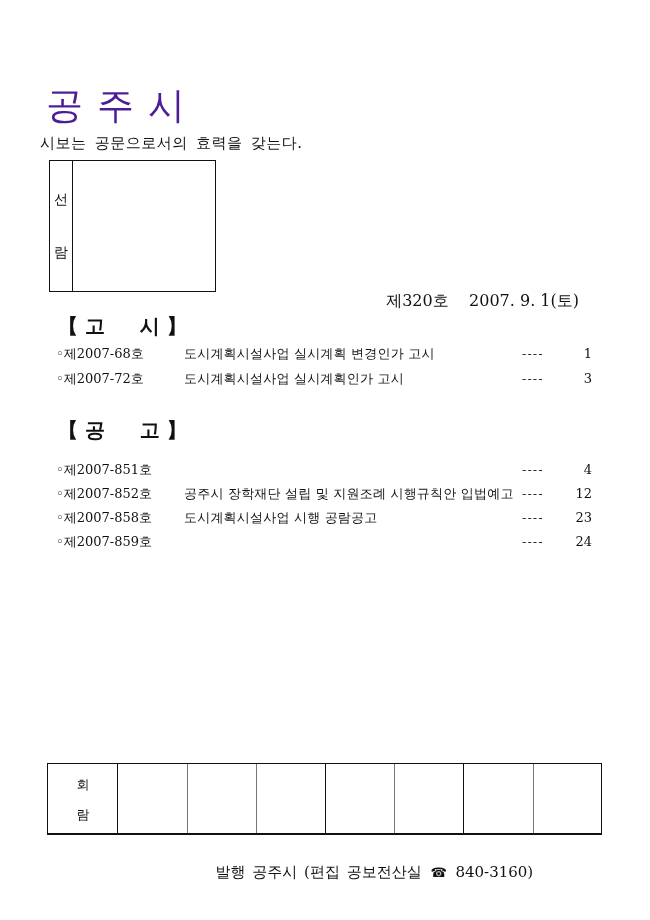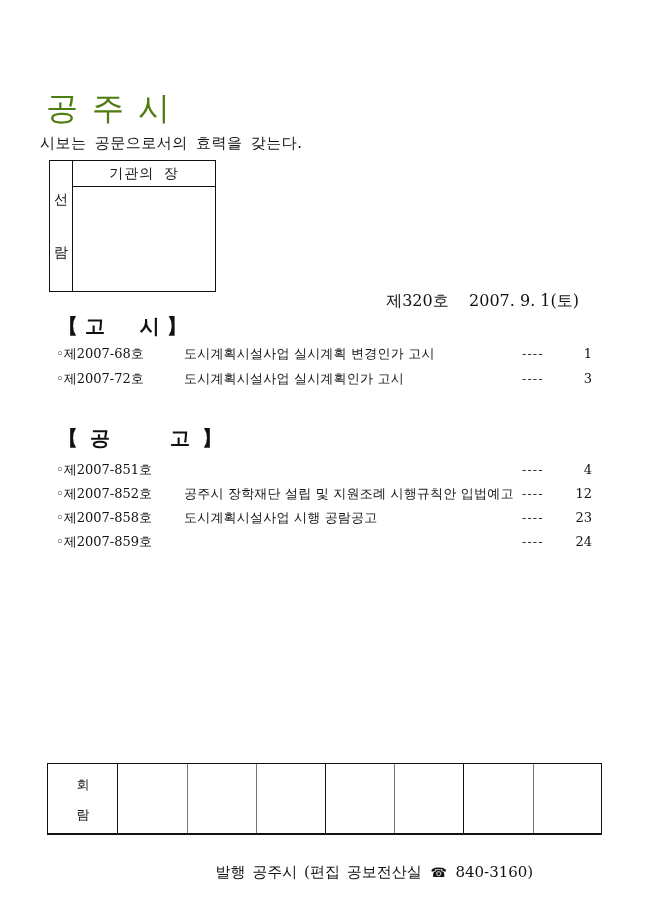--- a/index.html
+++ b/index.html
@@ -2,22 +2,22 @@
 <html><head>
   <meta charset="utf-8">
   <style>
     html, body { margin: 0; padding: 0; background: #ffffff; }
     body {
       width: 650px; height: 920px; position: relative; overflow: hidden;
       font-family: "DejaVu Serif", "Liberation Serif", serif; color: #111;
     }
     .abs { position: absolute; }
     .title {
-      left: 46px; top: 88px; font-size: 32px; letter-spacing: 14px;
-      font-family: Liberation Sans, sans-serif; font-weight: 300; color: #4d7c0f;
+      left: 46px; top: 88px; font-size: 37px; letter-spacing: 14px;
+      font-family: Liberation Mono, monospace; font-weight: 300; color: #4c1d95;
       line-height: 40px;
     }
     .subtitle {
       left: 40px; top: 133px; font-size: 15px; letter-spacing: 0.5px;
       line-height: 20px; word-spacing: 3px;
     }
     .seon-box {
       left: 49px; top: 160px; width: 167px; height: 132px;
       border: 1.5px solid #111; box-sizing: border-box;
     }
@@ -64,21 +64,20 @@
 <body>
 
 <div class="abs title" id="title">공주시</div>
 <div class="abs subtitle">시보는 공문으로서의 효력을 갖는다.</div>
 
 <div class="abs seon-box">
   <div class="seon-side">
     <div class="seon-char" style="top:30px;">선</div>
     <div class="seon-char" style="top:83px;">람</div>
   </div>
-  <div class="seon-head">기관의 장</div>
   <div style="position:absolute;left:23px;top:26px;right:0;bottom:0;"></div>
 </div>
 
 <div class="abs issue">
   <span>제320호</span><span>    </span><span>2007. 9. 1(토)</span>
 </div>
 
 <div class="abs section-head" style="left:58px; top:316px;">【 고     시 】</div>
 <div class="row" style="top:343px;">
   <span class="num"><span>◦</span><span>제2007-68호</span></span>
@@ -86,21 +85,21 @@
   <span class="dash">----</span>
   <span class="pg">1</span>
 </div>
 <div class="row" style="top:368px;">
   <span class="num"><span>◦</span><span>제2007-72호</span></span>
   <span class="ttl">도시계획시설사업 실시계획인가 고시</span>
   <span class="dash">----</span>
   <span class="pg">3</span>
 </div>
 
-<div class="abs section-head" style="left:58px; top:430px;font-family:Liberation Mono, monospace;">【 공     고 】</div>
+<div class="abs section-head" style="left:58px; top:420px;">【 공     고 】</div>
 <div class="row" style="top:459px;">
   <span class="num"><span>◦</span><span>제2007-851호</span></span>
   <span class="dash">----</span>
   <span class="pg">4</span>
 </div>
 <div class="row" style="top:483px;">
   <span class="num"><span>◦</span><span>제2007-852호</span></span>
   <span class="ttl">공주시 장학재단 설립 및 지원조례 시행규칙안 입법예고</span>
   <span class="dash">----</span>
   <span class="pg">12</span>

